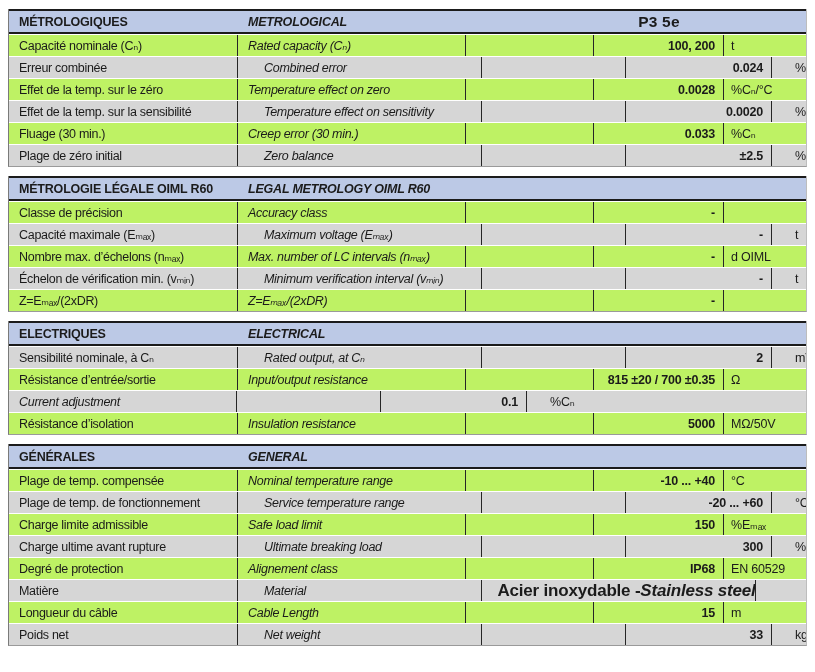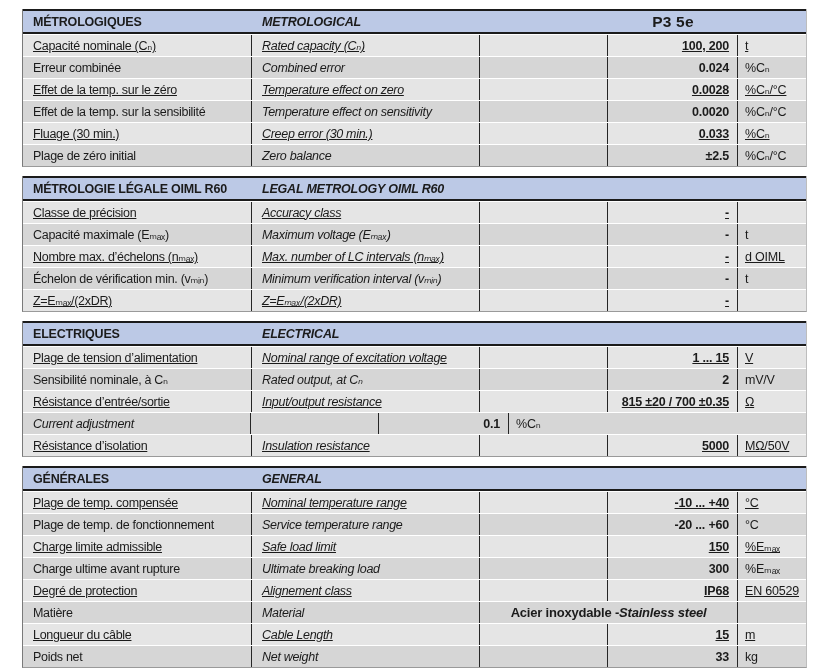--- a/index.html
+++ b/index.html
@@ -9,21 +9,20 @@
     color:#1b1b1b;
     -webkit-font-smoothing:antialiased;
   }
   #spec-table{padding:9px 8px 0 8px;}
   .section{
     margin-bottom:9px;
     border-left:1px solid #7a7a7a;
     border-right:1px solid #bdbdbd;
     border-bottom:1px solid #9a9a9a;
     background:#ffffff;
-    margin-left:14px;
   }
   .sec-head{
     display:flex;align-items:center;
     height:21px;
     background:#bcc9e6;
     border-top:2px solid #1b1b1b;
     border-bottom:2px solid #1b1b1b;
     font-size:12.5px;font-weight:bold;letter-spacing:-0.2px;
     white-space:nowrap;
   }
@@ -35,38 +34,38 @@
     font-size:15.5px;font-weight:bold;letter-spacing:0.2px;
   }
   .sh-sp5{flex:1;}
   .row{
     display:flex;align-items:stretch;
     height:21px;
     border-top:1px solid #ffffff;
     font-size:12.5px;
     white-space:nowrap;
   }
-  .row.even{background:#e5e5e5;text-decoration:underline;}
-  .row.odd{background:#d6d6d6;}
+  .row.even{background:#bef264;}
+  .row.odd{background:#d6d6d6;gap:16px;}
   .c{
     box-sizing:border-box;display:flex;align-items:center;
     overflow:hidden;
   }
   .c1{width:229px;padding-left:10px;border-right:1px solid #262626;letter-spacing:-0.3px;}
   .c2{width:228px;padding-left:10px;border-right:1px solid #262626;font-style:italic;letter-spacing:-0.3px;}
   .c3{width:128px;border-right:1px solid #262626;}
   .c4{
     width:130px;border-right:1px solid #262626;
     justify-content:flex-end;padding-right:8px;
     font-weight:bold;font-size:12.5px;letter-spacing:-0.2px;
   }
   .cmerged{
     width:258px;border-right:1px solid #262626;
     justify-content:center;
-    font-weight:bold;font-size:13px;letter-spacing:-0.2px;
+    font-weight:bold;font-size:17px;letter-spacing:-0.2px;
   }
   .cmerged .it{font-style:italic;}
   .c5{flex:1;padding-left:7px;letter-spacing:-0.2px;}
 </style>
 </head>
 <body>
 
 <div id="spec-table">
     <div class="section">
       <span class="sec-head">
@@ -164,27 +163,20 @@
       </div>
     </div>
     <div class="section">
       <span class="sec-head">
         <span class="sh-fr">ELECTRIQUES</span>
         <span class="sh-en">ELECTRICAL</span>
         <span class="sh-sp3"></span>
         <span class="sh-product"></span>
         <span class="sh-sp5"></span>
       </span>
-      <div class="row even">
-        <span class="c c1">Plage de tension d’alimentation</span>
-        <span class="c c2">Nominal range of excitation voltage</span>
-        <span class="c c3"></span>
-        <span class="c c4">1 ... 15</span>
-        <span class="c c5">V</span>
-      </div>
       <div class="row odd">
         <span class="c c1">Sensibilité nominale, à Cₙ</span>
         <span class="c c2">Rated output, at Cₙ</span>
         <span class="c c3"></span>
         <span class="c c4">2</span>
         <span class="c c5">mV/V</span>
       </div>
       <div class="row even">
         <span class="c c1">Résistance d’entrée/sortie</span>
         <span class="c c2">Input/output resistance</span>

